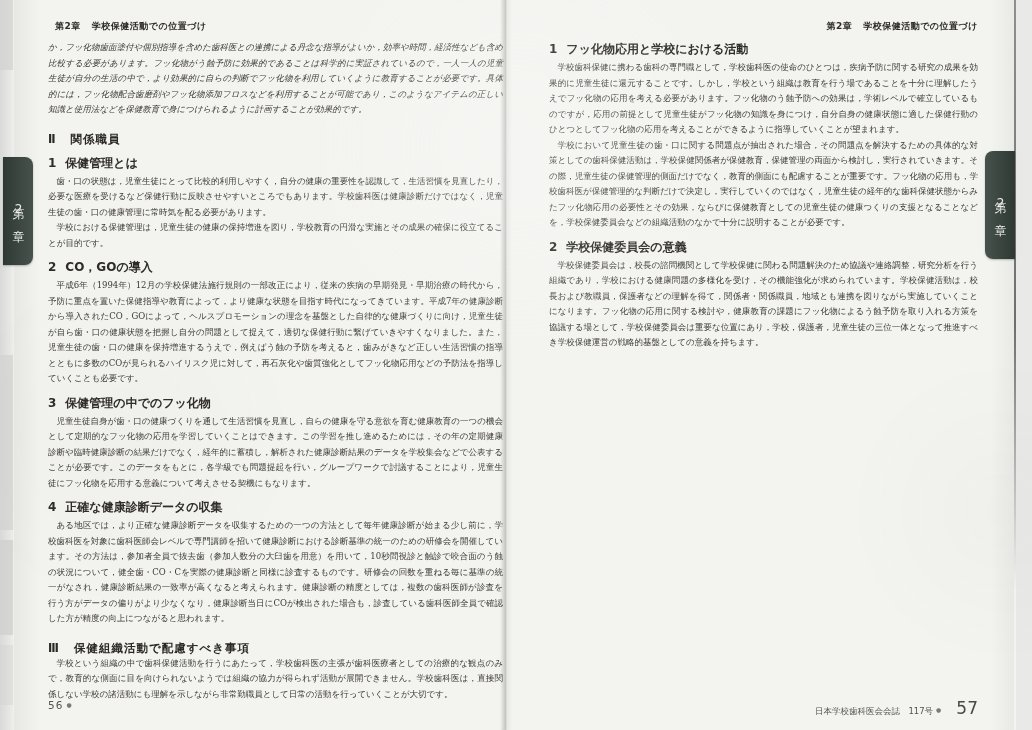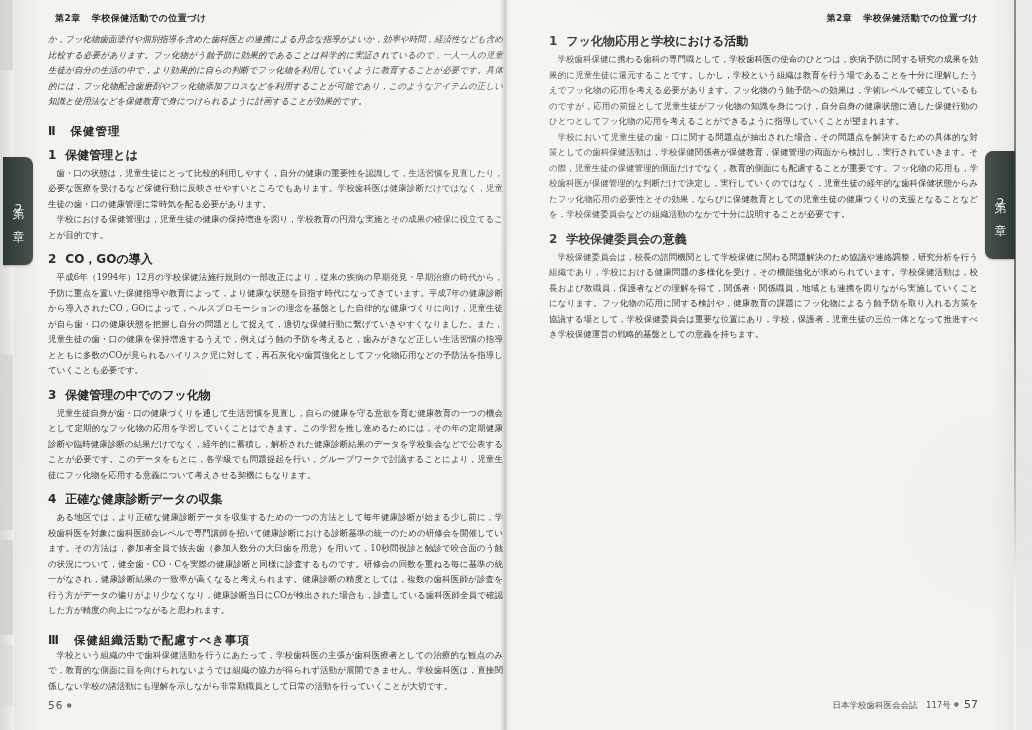--- a/index.html
+++ b/index.html
@@ -38,21 +38,21 @@
     writing-mode:vertical-rl;text-orientation:upright;
     font-family:"DejaVu Sans","Liberation Sans",sans-serif;
     font-size:12px;letter-spacing:4px;color:#edefeb;
   }
   .tab-left{left:3px;top:157px;border-radius:0 8px 8px 0;
     background:linear-gradient(90deg,#2e3933,#46524b);box-shadow:0 1px 2px rgba(0,0,0,.25);}
   .tab-right{left:985px;top:151px;border-radius:8px 0 0 8px;
     background:linear-gradient(270deg,#2e3933,#46524b);box-shadow:0 1px 2px rgba(0,0,0,.25);}
 
   
-  .col{position:absolute;top:12px;}
+  .col{position:absolute;top:20px;}
   .col-left{left:48px;width:455px;}
   .col-right{left:549px;width:429px;}
 
   .running-header{
     font-family:"DejaVu Sans","Liberation Sans",sans-serif;
     font-weight:bold;font-size:9px;color:#2e2c29;letter-spacing:.5px;
   }
   .rh-left{padding-left:7px;}
   .rh-right{text-align:right;}
   .rh-chapter{margin-right:11px;}
@@ -79,21 +79,21 @@
   .footer-left{
     position:absolute;left:48px;top:699px;
     font-family:"DejaVu Sans","Liberation Sans",sans-serif;
     font-size:10.5px;color:#55534f;letter-spacing:1px;
   }
   .footer-right{
     position:absolute;left:549px;width:429px;top:698px;text-align:right;
     font-family:"DejaVu Sans","Liberation Sans",sans-serif;
     font-size:8.5px;color:#55534f;
   }
-  .footer-right .fr-page{font-size:11px;color:#4a4845;margin-left:2px;}
+  .footer-right .fr-page{font-size:17px;color:#4a4845;margin-left:12px;}
   .dot{font-size:6px;vertical-align:2px;margin:0 3px;color:#7c7a76;}
 
   
   .texture{position:absolute;inset:0;pointer-events:none;opacity:.5;
     background:
       radial-gradient(circle at 12% 60%, rgba(120,120,118,.05), rgba(120,120,118,0) 18%),
       radial-gradient(circle at 97% 70%, rgba(120,120,118,.06), rgba(120,120,118,0) 14%),
       radial-gradient(circle at 50% 20%, rgba(255,255,255,.4), rgba(255,255,255,0) 30%);}
 </style>
 </head>
@@ -120,21 +120,21 @@
   </div>
 
   <div class="col col-left">
     <div class="running-header rh-left">
       <span class="rh-chapter">第2章</span><span>学校保健活動での位置づけ</span>
     </div>
 
     <p class="body cont">か，フッ化物歯面塗付や個別指導を含めた歯科医との連携による丹念な指導がよいか，効率や時間，経済性なども含め比較する必要があります。フッ化物がう蝕予防に効果的であることは科学的に実証されているので，一人一人の児童生徒が自分の生活の中で，より効果的に自らの判断でフッ化物を利用していくように教育することが必要です。具体的には，フッ化物配合歯磨剤やフッ化物添加フロスなどを利用することが可能であり，このようなアイテムの正しい知識と使用法などを保健教育で身につけられるように計画することが効果的です。</p>
 
     <h2 class="sec-heading">
-      <span class="sec-num">Ⅱ</span><span>保健管理</span>
+      <span class="sec-num">Ⅱ</span><span>関係職員</span>
     </h2>
 
     <h3 class="sub-heading">
       <span class="sub-num">1</span><span>保健管理とは</span>
     </h3>
     <p class="body">歯・口の状態は，児童生徒にとって比較的利用しやすく，自分の健康の重要性を認識して，生活習慣を見直したり，必要な医療を受けるなど保健行動に反映させやすいところでもあります。学校歯科医は健康診断だけではなく，児童生徒の歯・口の健康管理に常時気を配る必要があります。</p>
     <p class="body">学校における保健管理は，児童生徒の健康の保持増進を図り，学校教育の円滑な実施とその成果の確保に役立てることが目的です。</p>
 
     <h3 class="sub-heading">
       <span class="sub-num">2</span><span>CO，GOの導入</span>

